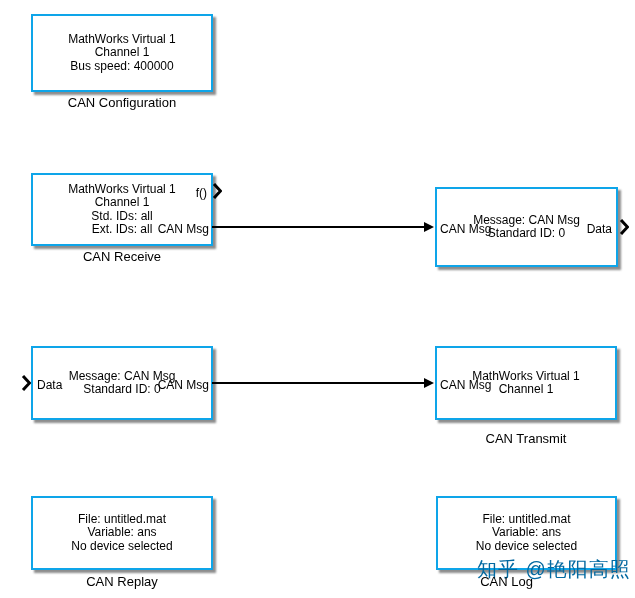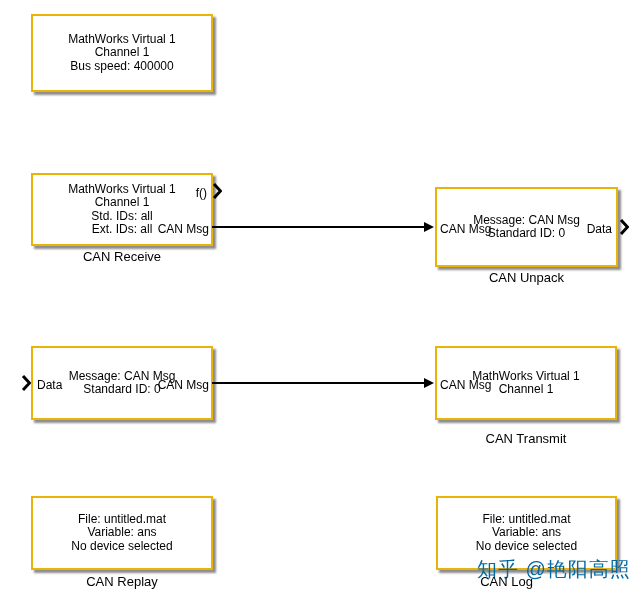--- a/index.html
+++ b/index.html
@@ -2,21 +2,21 @@
 <html><head>
 <meta charset="utf-8">
 <style>
   html,body{margin:0;padding:0;background:#ffffff;}
   .canvas{
     position:relative;width:635px;height:598px;background:#ffffff;overflow:hidden;
     font-family:"Liberation Sans","DejaVu Sans",sans-serif;color:#000;
   }
   .block{
     position:absolute;box-sizing:border-box;background:#ffffff;
-    border:2px solid #eab308;box-shadow:3px 3px 2px #8d8d8d;
+    border:2px solid #0ea5e9;box-shadow:3px 3px 2px #8d8d8d;
   }
   .btext{
     position:absolute;inset:0;display:flex;flex-direction:column;
     justify-content:center;align-items:center;text-align:center;
     font-size:12px;line-height:13.5px;white-space:nowrap;pointer-events:none;
   }
   .portlabel{
     position:absolute;font-size:12px;line-height:13px;white-space:nowrap;
   }
   .blabel{
@@ -66,20 +66,21 @@
 
 <div class="canvas">
 
   <div class="block b-config">
     <div class="btext">
       <div>MathWorks Virtual 1</div>
       <div>Channel 1</div>
       <div>Bus speed: 400000</div>
     </div>
   </div>
+  <div class="blabel l-config">CAN Configuration</div>
 
   <div class="block b-receive">
     <div class="btext">
       <div>MathWorks Virtual 1</div>
       <div>Channel 1</div>
       <div>Std. IDs: all</div>
       <div>Ext. IDs: all</div>
     </div>
     <div class="portlabel" style="top:12px;right:4px;">f()</div>
     <div class="portlabel" style="top:48px;right:2px;">CAN Msg</div>
@@ -94,21 +95,20 @@
   <div class="arrowhead a1"></div>
 
   <div class="block b-unpack">
     <div class="btext">
       <div>Message: CAN Msg</div>
       <div>Standard ID: 0</div>
     </div>
     <div class="portlabel" style="top:34px;left:3px;">CAN Msg</div>
     <div class="portlabel" style="top:34px;right:4px;">Data</div>
   </div>
-  <div class="blabel l-unpack">CAN Unpack</div>
 
   <svg class="portchevron pc-data" width="10" height="18" viewBox="0 0 10 18">
     <path d="M2 2 L8.5 9 L2 16" stroke="#000" stroke-width="3" fill="none"></path>
   </svg>
 
   <svg class="portchevron pc-in" width="10" height="18" viewBox="0 0 10 18">
     <path d="M2 2 L8.5 9 L2 16" stroke="#000" stroke-width="3" fill="none"></path>
   </svg>
 
   <div class="block b-pack">

